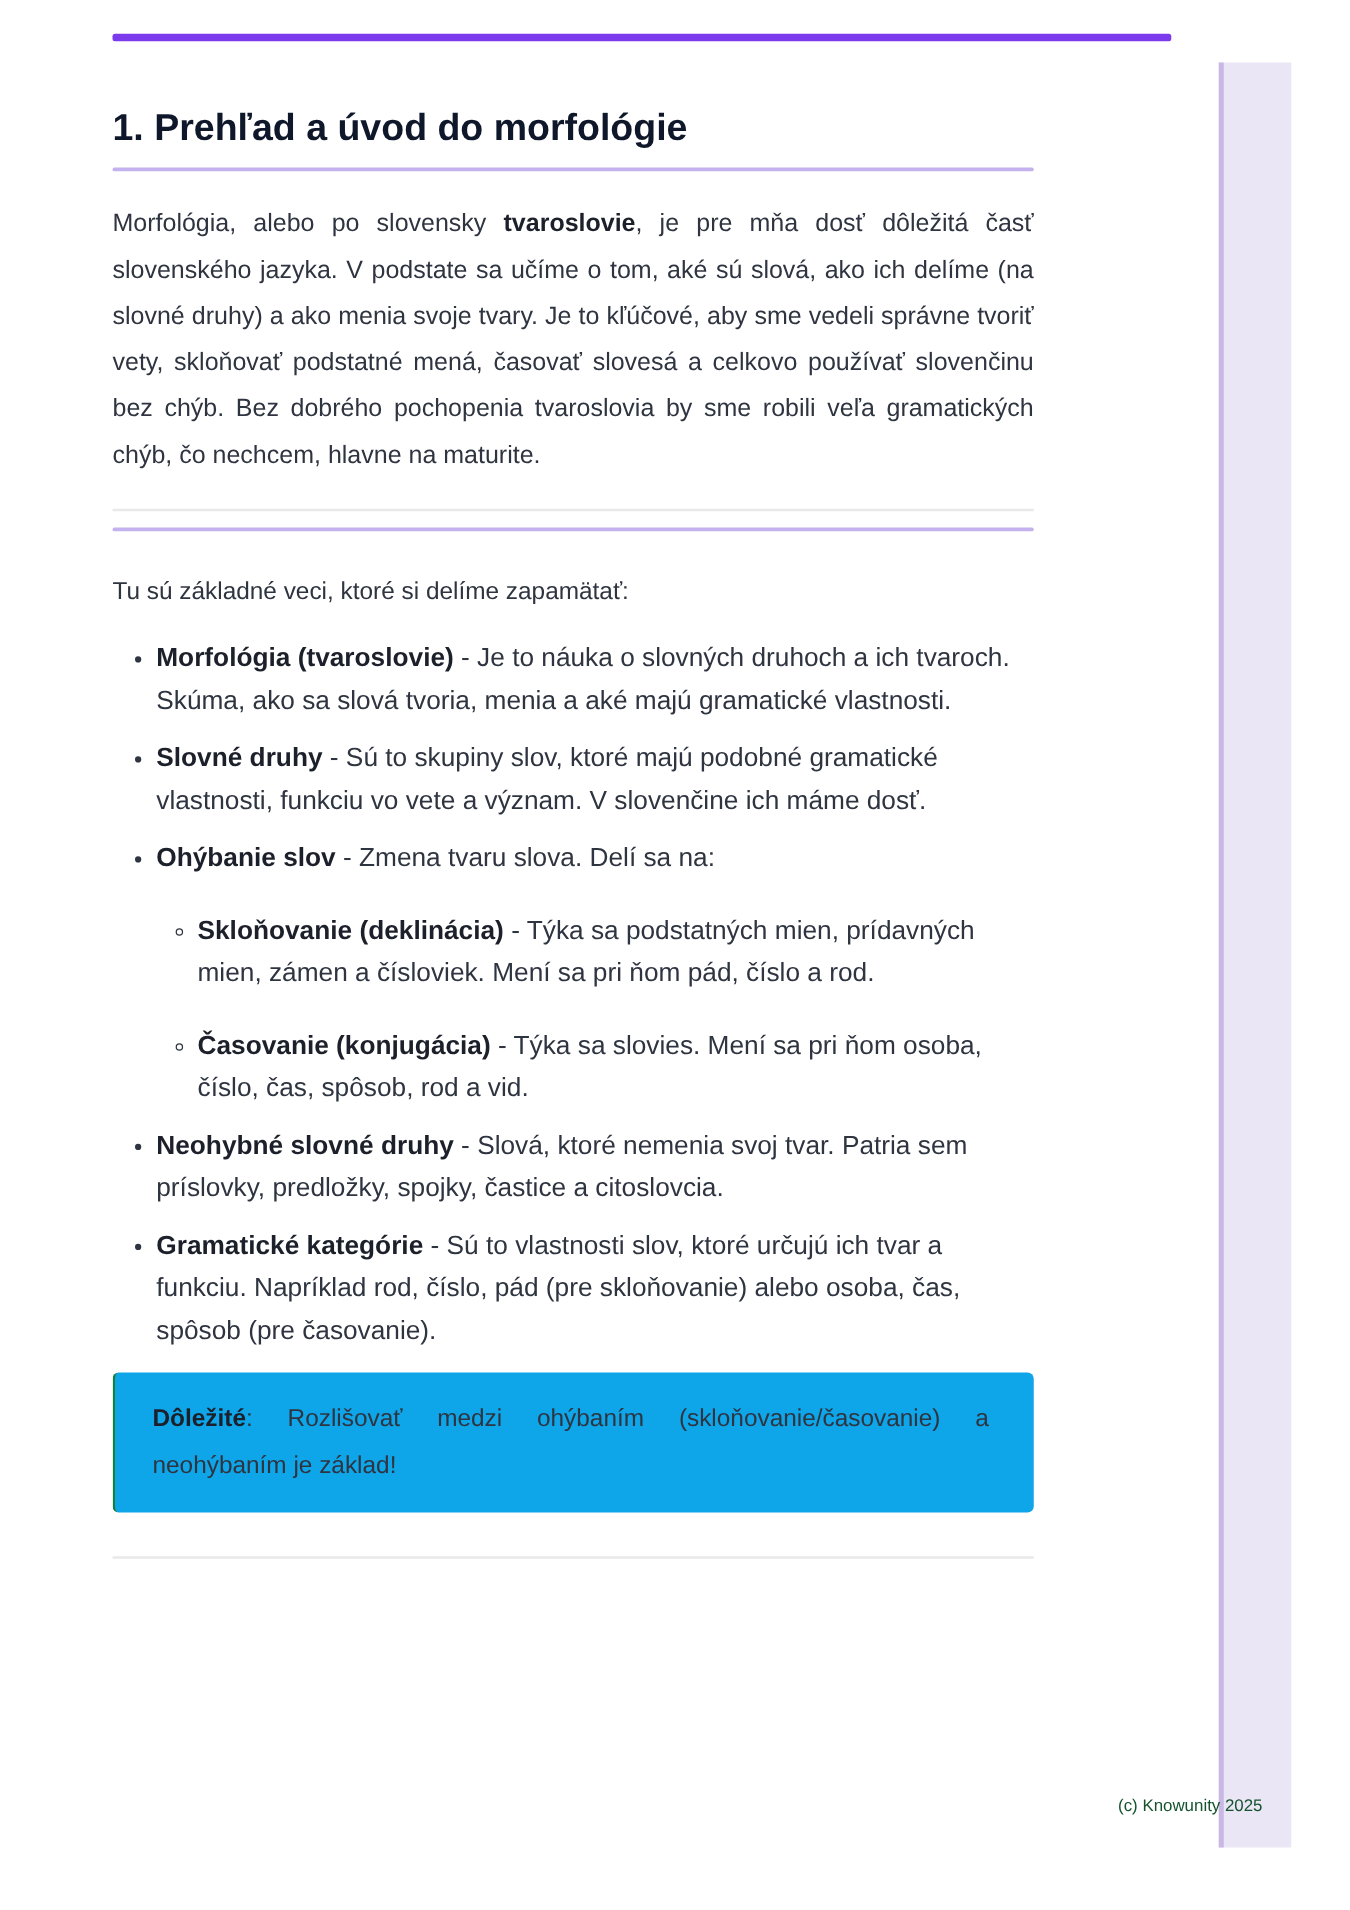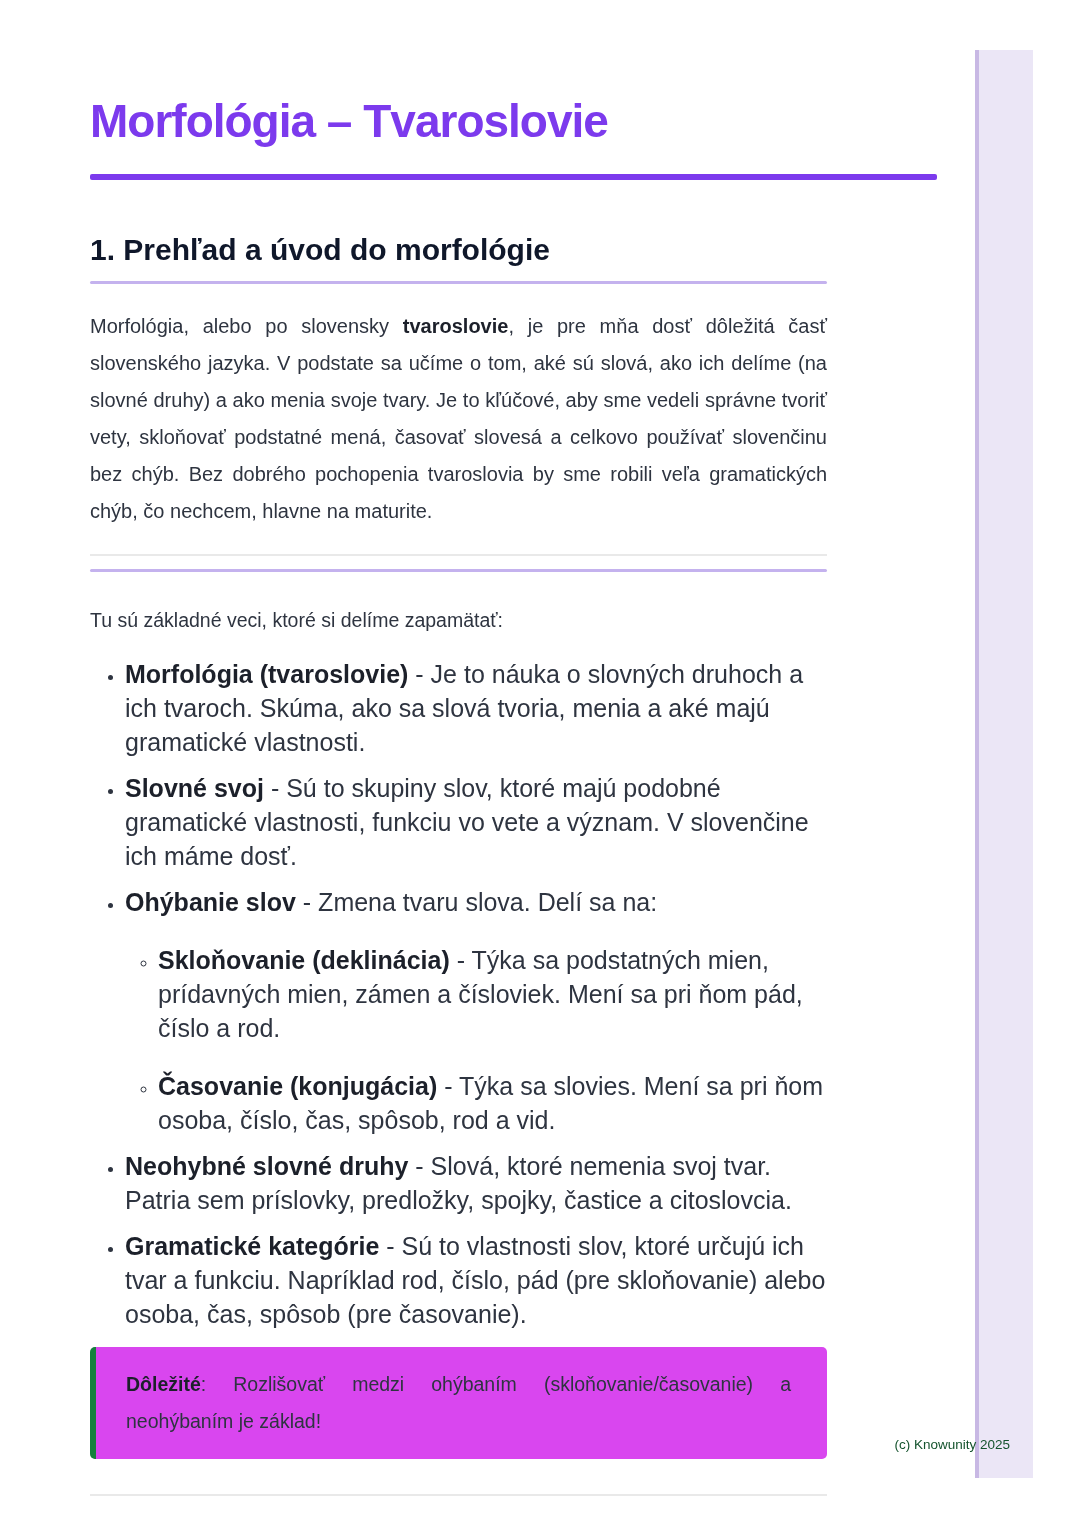--- a/index.html
+++ b/index.html
@@ -89,37 +89,37 @@
   .intro {
     margin: 30px 0 0 0;
     font-size: 19.5px;
     line-height: 37px;
   }
 
   ul.list {
     margin: 18px 0 0 0;
     padding-left: 35px;
     list-style: disc outside;
-    font-size: 25px;
+    font-size: 21px;
     line-height: 34px;
   }
   ul.list > li { margin-top: 12px; }
   ul.list > li:first-child { margin-top: 0; }
   ul.sublist {
     margin: 0 0 10px 0;
     padding-left: 33px;
     list-style: circle outside;
   }
   ul.sublist > li { margin-top: 24px; }
   li::marker { color: #2e3440; font-size: 17px; }
 
   .callout {
     margin-top: 16px;
-    background: #d946ef;
-    border-left: 6px solid #15803d;
+    background: #0ea5e9;
+    border-left: 2px solid #15803d;
     border-radius: 5px;
     padding: 19px 36px 19px 30px;
     box-sizing: border-box;
   }
   .callout p {
     margin: 0;
     font-size: 19.5px;
     line-height: 37px;
     text-align: justify;
   }
@@ -133,39 +133,38 @@
     z-index: 2;
   }
 </style>
 </head>
 <body>
 
 <div class="stripe"></div>
 
 <main class="content">
 
-  <h1>Morfológia – Tvaroslovie</h1>
   <div class="title-rule"></div>
 
   <section>
     <h2>1. Prehľad a úvod do morfológie</h2>
     <div class="h2-rule"></div>
     <p class="para justify"><span>Morfológia, alebo po slovensky </span><strong>tvaroslovie</strong><span>, je pre mňa dosť dôležitá časť slovenského jazyka. V podstate sa učíme o tom, aké sú slová, ako ich delíme (na slovné druhy) a ako menia svoje tvary. Je to kľúčové, aby sme vedeli správne tvoriť vety, skloňovať podstatné mená, časovať slovesá a celkovo používať slovenčinu bez chýb. Bez dobrého pochopenia tvaroslovia by sme robili veľa gramatických chýb, čo nechcem, hlavne na maturite.</span></p>
   </section>
 
   <div class="divider"></div>
 
   <section>
     <div class="h2-rule"></div>
     <p class="intro">Tu sú základné veci, ktoré si delíme zapamätať:</p>
 
     <ul class="list">
       <li><strong>Morfológia (tvaroslovie)</strong><span> - Je to náuka o slovných druhoch a ich tvaroch. Skúma, ako sa slová tvoria, menia a aké majú gramatické vlastnosti.</span></li>
 
-      <li><strong>Slovné svoj</strong><span> - Sú to skupiny slov, ktoré majú podobné gramatické vlastnosti, funkciu vo vete a význam. V slovenčine ich máme dosť.</span></li>
+      <li><strong>Slovné druhy</strong><span> - Sú to skupiny slov, ktoré majú podobné gramatické vlastnosti, funkciu vo vete a význam. V slovenčine ich máme dosť.</span></li>
 
       <li><strong>Ohýbanie slov</strong><span> - Zmena tvaru slova. Delí sa na:</span>
         <ul class="sublist">
           <li><strong>Skloňovanie (deklinácia)</strong><span> - Týka sa podstatných mien, prídavných mien, zámen a čísloviek. Mení sa pri ňom pád, číslo a rod.</span></li>
           <li><strong>Časovanie (konjugácia)</strong><span> - Týka sa slovies. Mení sa pri ňom osoba, číslo, čas, spôsob, rod a vid.</span></li>
         </ul>
       </li>
 
       <li><strong>Neohybné slovné druhy</strong><span> - Slová, ktoré nemenia svoj tvar. Patria sem príslovky, predložky, spojky, častice a citoslovcia.</span></li>
 

